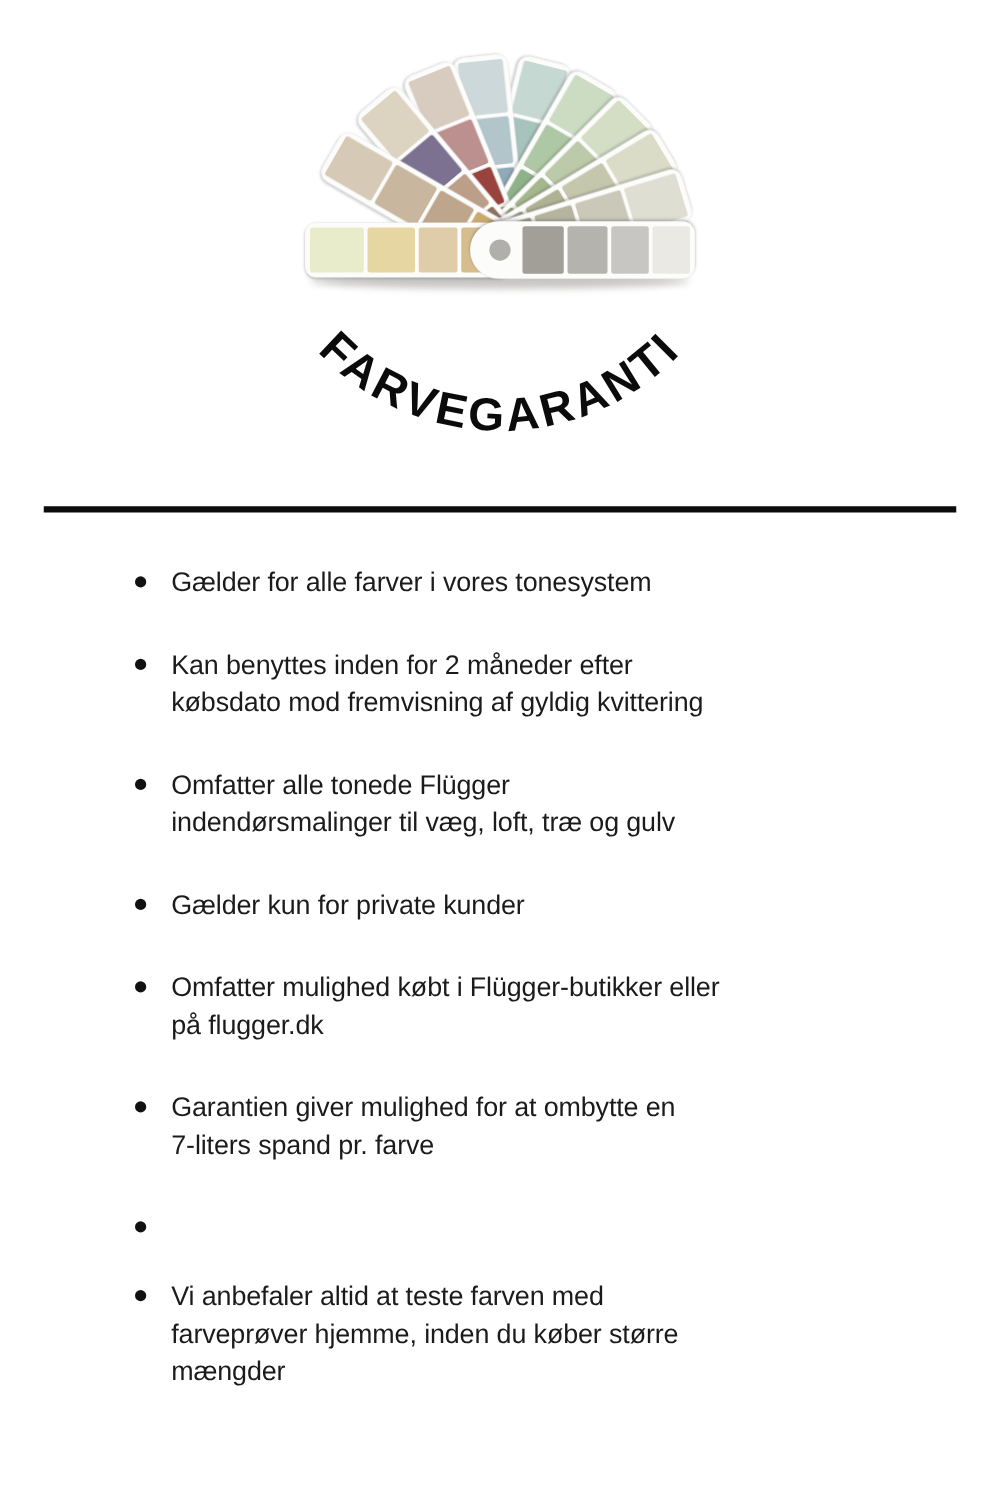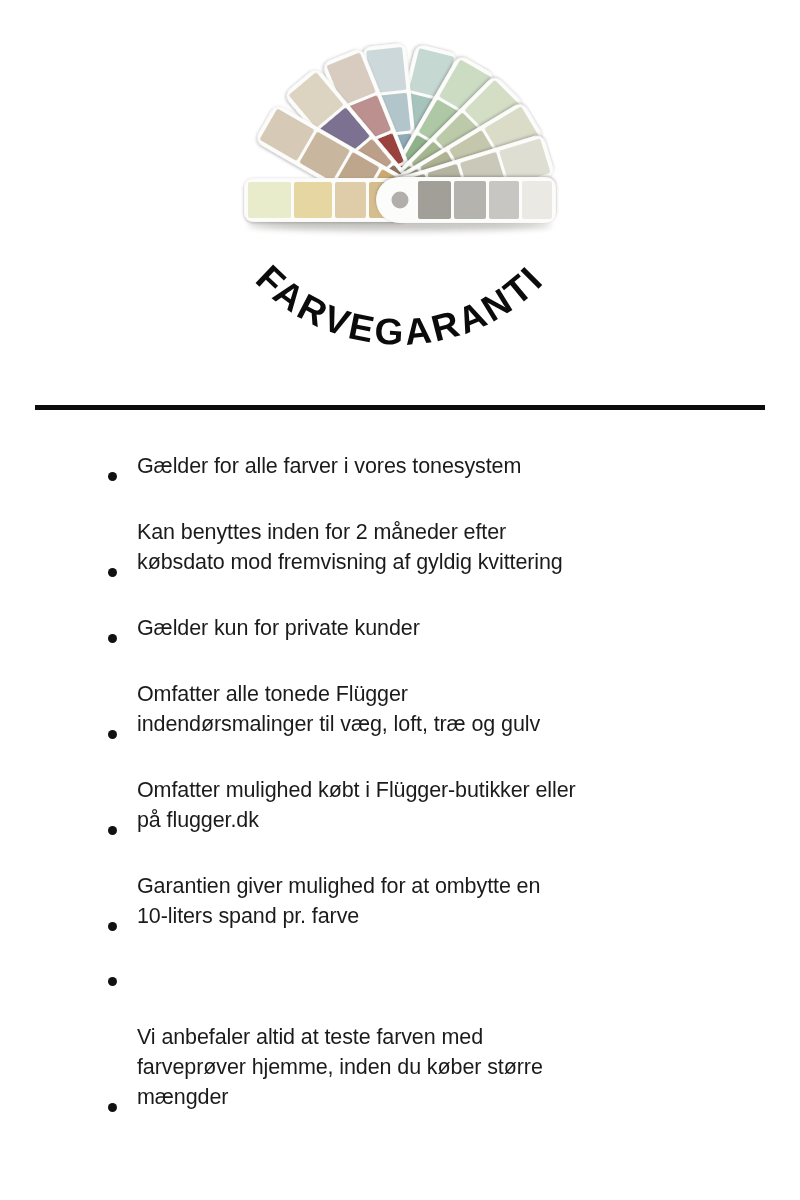--- a/index.html
+++ b/index.html
@@ -24,21 +24,21 @@
     margin:45px auto 0 auto;
     border:none;
     background:#0c0c0c;
   }
   .bullet-list{
     margin:41px 0 0 108px;
     width:645px;
   }
   .bullet-item{
     display:flex;
-    align-items:flex-end;
+    align-items:flex-start;
     margin-bottom:36px;
   }
   .bullet-dot{
     flex-shrink:0;
     width:9px;height:9px;
     margin-top:10px;
     margin-right:20px;
     border-radius:50%;
     background:#111111;
   }
@@ -163,36 +163,36 @@
       <span class="bullet-dot"></span>
       <div class="bullet-text">Gælder for alle farver i vores tonesystem</div>
     </div>
     <div class="bullet-item">
       <span class="bullet-dot"></span>
       <div class="bullet-text">Kan benyttes inden for 2 måneder efter
 købsdato mod fremvisning af gyldig kvittering</div>
     </div>
     <div class="bullet-item">
       <span class="bullet-dot"></span>
-      <div class="bullet-text">Gælder kun for private kunder</div>
-    </div>
-    <div class="bullet-item">
-      <span class="bullet-dot"></span>
       <div class="bullet-text">Omfatter alle tonede Flügger
 indendørsmalinger til væg, loft, træ og gulv</div>
     </div>
     <div class="bullet-item">
       <span class="bullet-dot"></span>
+      <div class="bullet-text">Gælder kun for private kunder</div>
+    </div>
+    <div class="bullet-item">
+      <span class="bullet-dot"></span>
       <div class="bullet-text">Omfatter mulighed købt i Flügger-butikker eller
 på flugger.dk</div>
     </div>
     <div class="bullet-item">
       <span class="bullet-dot"></span>
       <div class="bullet-text">Garantien giver mulighed for at ombytte en
-10-liters spand pr. farve</div>
+7-liters spand pr. farve</div>
     </div>
     <div class="bullet-item">
       <span class="bullet-dot"></span>
     </div>
     <div class="bullet-item">
       <span class="bullet-dot"></span>
       <div class="bullet-text">Vi anbefaler altid at teste farven med
 farveprøver hjemme, inden du køber større
 mængder</div>
     </div>

